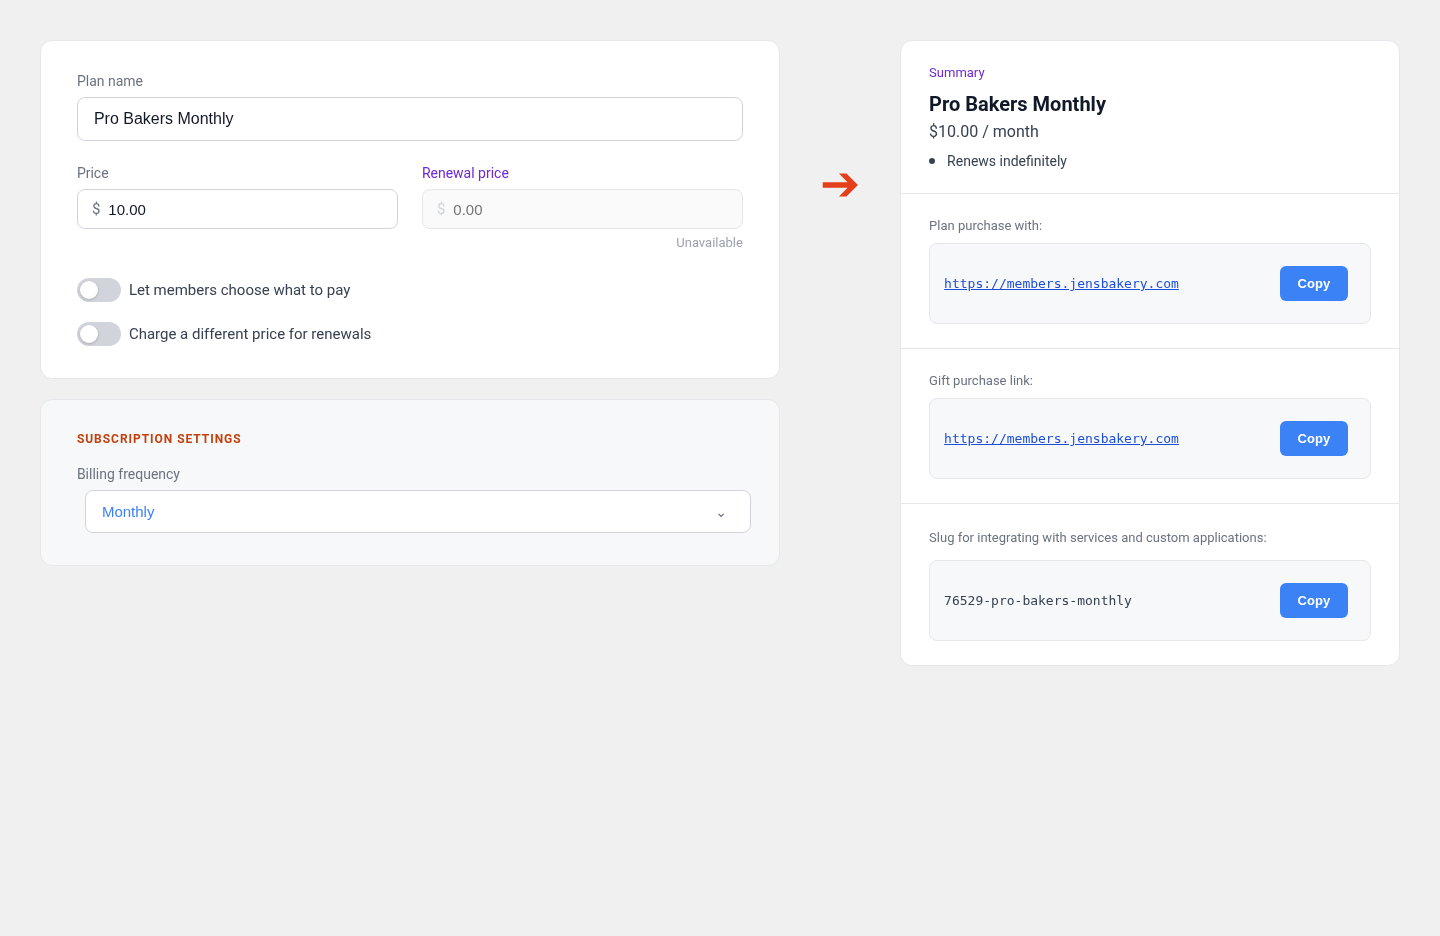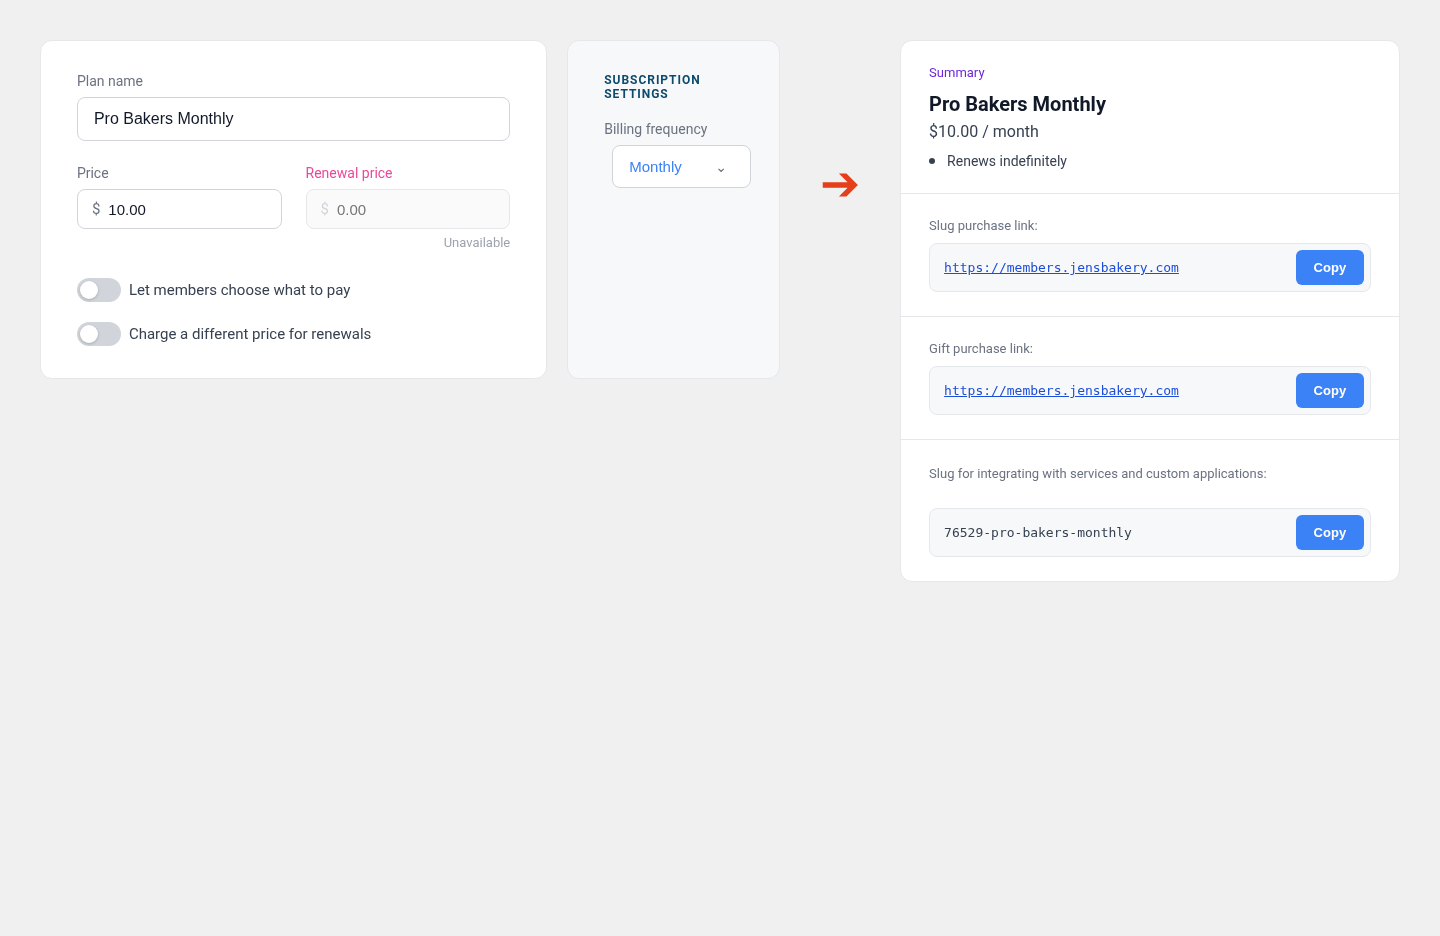--- a/index.html
+++ b/index.html
@@ -10,21 +10,21 @@
       display: flex;
       align-items: flex-start;
       justify-content: center;
       padding: 40px 30px;
       gap: 40px;
     }
 
     
     .left-panel {
       display: flex;
-      flex-direction: row;
+      flex-direction: column;
       gap: 20px;
       width: 740px;
       flex-shrink: 0;
     }
 
     .card {
       background: #ffffff;
       border-radius: 12px;
       padding: 32px 36px;
       border: 1px solid #e5e7eb;
@@ -86,21 +86,21 @@
     .price-input-wrapper input::placeholder {
       color: #d1d5db;
     }
 
     .renewal-field {
       flex: 1;
     }
 
     .renewal-label {
       font-size: 14px;
-      color: #ec4899;
+      color: #6d28d9;
       margin-bottom: 8px;
     }
 
     .renewal-input-wrapper {
       display: flex;
       align-items: center;
       border: 1px solid #e5e7eb;
       border-radius: 8px;
       padding: 10px 14px;
       background: #fafafa;
@@ -178,21 +178,21 @@
     .subscription-card {
       background: #f7f8fa;
       border-radius: 12px;
       padding: 32px 36px;
       border: 1px solid #e5e7eb;
     }
 
     .subscription-heading {
       font-size: 12px;
       font-weight: 700;
-      color: #0c4a6e;
+      color: #c2410c;
       letter-spacing: 0.08em;
       text-transform: uppercase;
       margin-bottom: 20px;
     }
 
     .select-wrapper {
       position: relative;
       width: 100%;
     }
 
@@ -324,21 +324,21 @@
 
     .copy-button {
       background: #3b82f6;
       color: #fff;
       border: none;
       padding: 10px 18px;
       font-size: 13px;
       font-weight: 600;
       cursor: pointer;
       border-radius: 6px;
-      margin: 6px;
+      margin: 22px;
       flex-shrink: 0;
     }
 
     .slug-row {
       display: flex;
       align-items: center;
       background: #f7f8fa;
       border-radius: 8px;
       border: 1px solid #e5e7eb;
       overflow: hidden;
@@ -349,21 +349,21 @@
       padding: 12px 14px;
       font-size: 13px;
       color: #374151;
       font-family: monospace;
     }
 
     .slug-section-text {
       font-size: 13px;
       color: #6b7280;
       line-height: 1.5;
-      margin-bottom: 24px;
+      margin-bottom: 12px;
     }
   </style>
 </head>
 <body>
 
 <div class="left-panel">
 
   <div class="card">
     <div class="field-label">Plan name</div>
     <input type="text" class="text-input" value="Pro Bakers Monthly" style="">
@@ -431,21 +431,21 @@
       <div class="summary-label">Summary</div>
       <div class="summary-title">Pro Bakers Monthly</div>
       <div class="summary-price">$10.00 / month</div>
       <div class="renews-item">
         <div class="bullet"></div>
         <span>Renews indefinitely</span>
       </div>
     </div>
 
     <div class="summary-section">
-      <div class="link-section-label">Slug purchase link:</div>
+      <div class="link-section-label">Plan purchase with:</div>
       <div class="link-copy-row">
         <span class="link-text">https://members.jensbakery.com</span>
         <button class="copy-button">Copy</button>
       </div>
     </div>
 
     <div class="summary-section">
       <div class="link-section-label">Gift purchase link:</div>
       <div class="link-copy-row">
         <span class="link-text">https://members.jensbakery.com</span>

